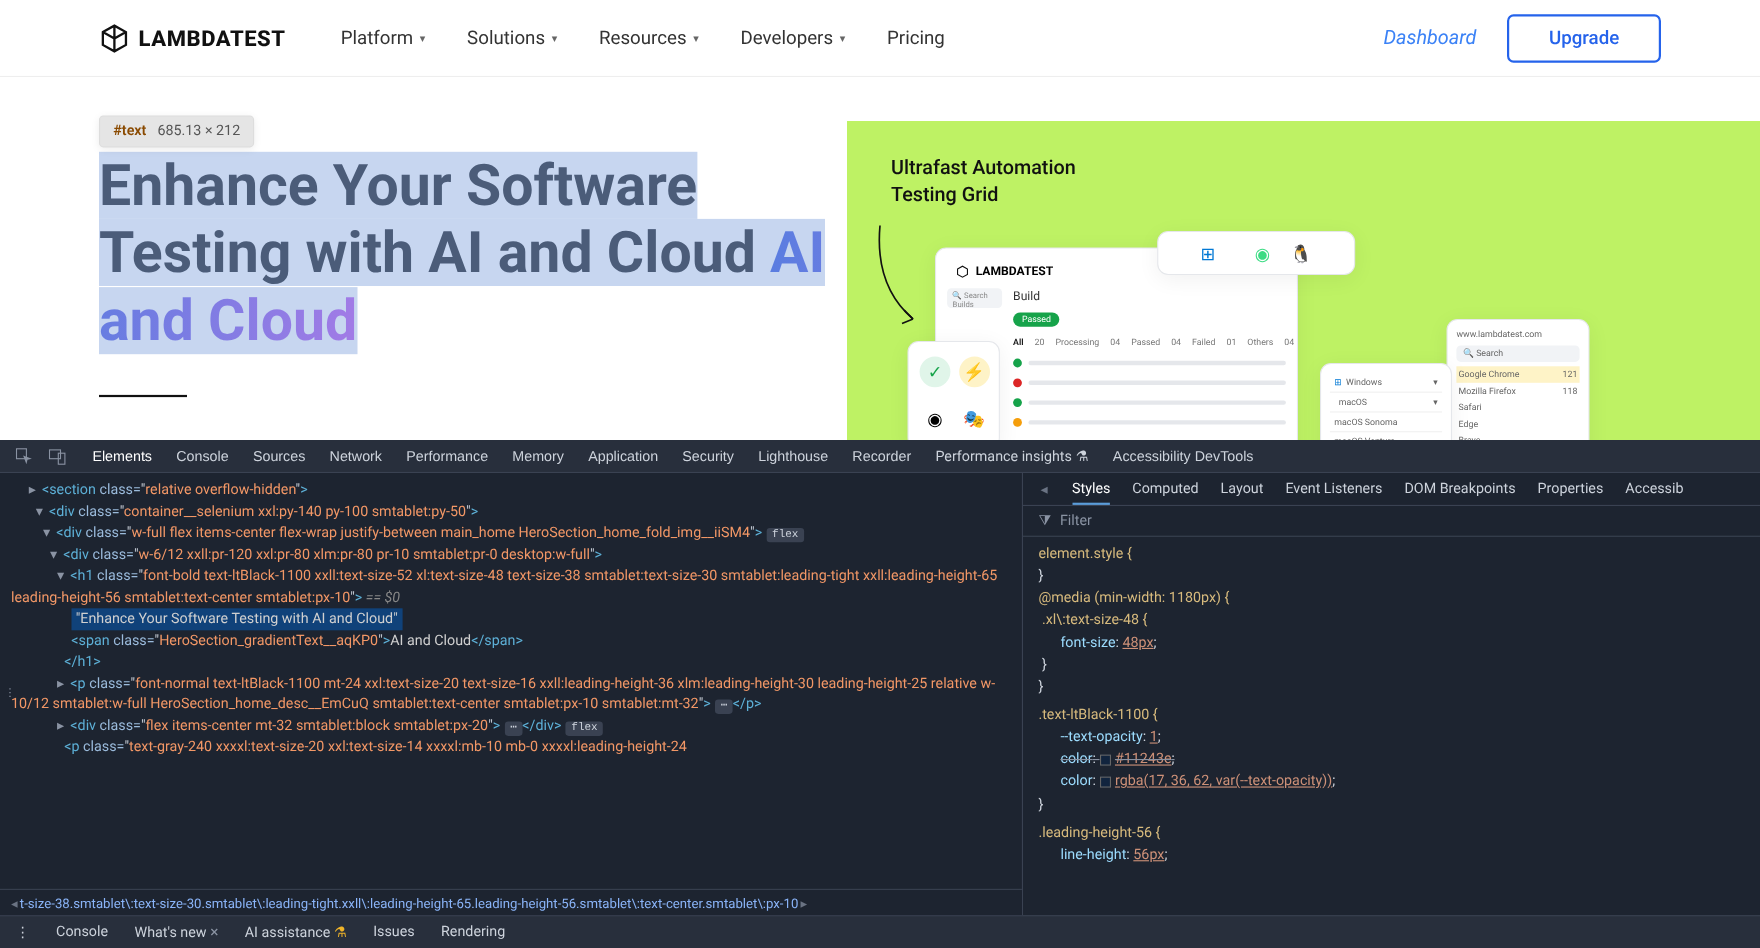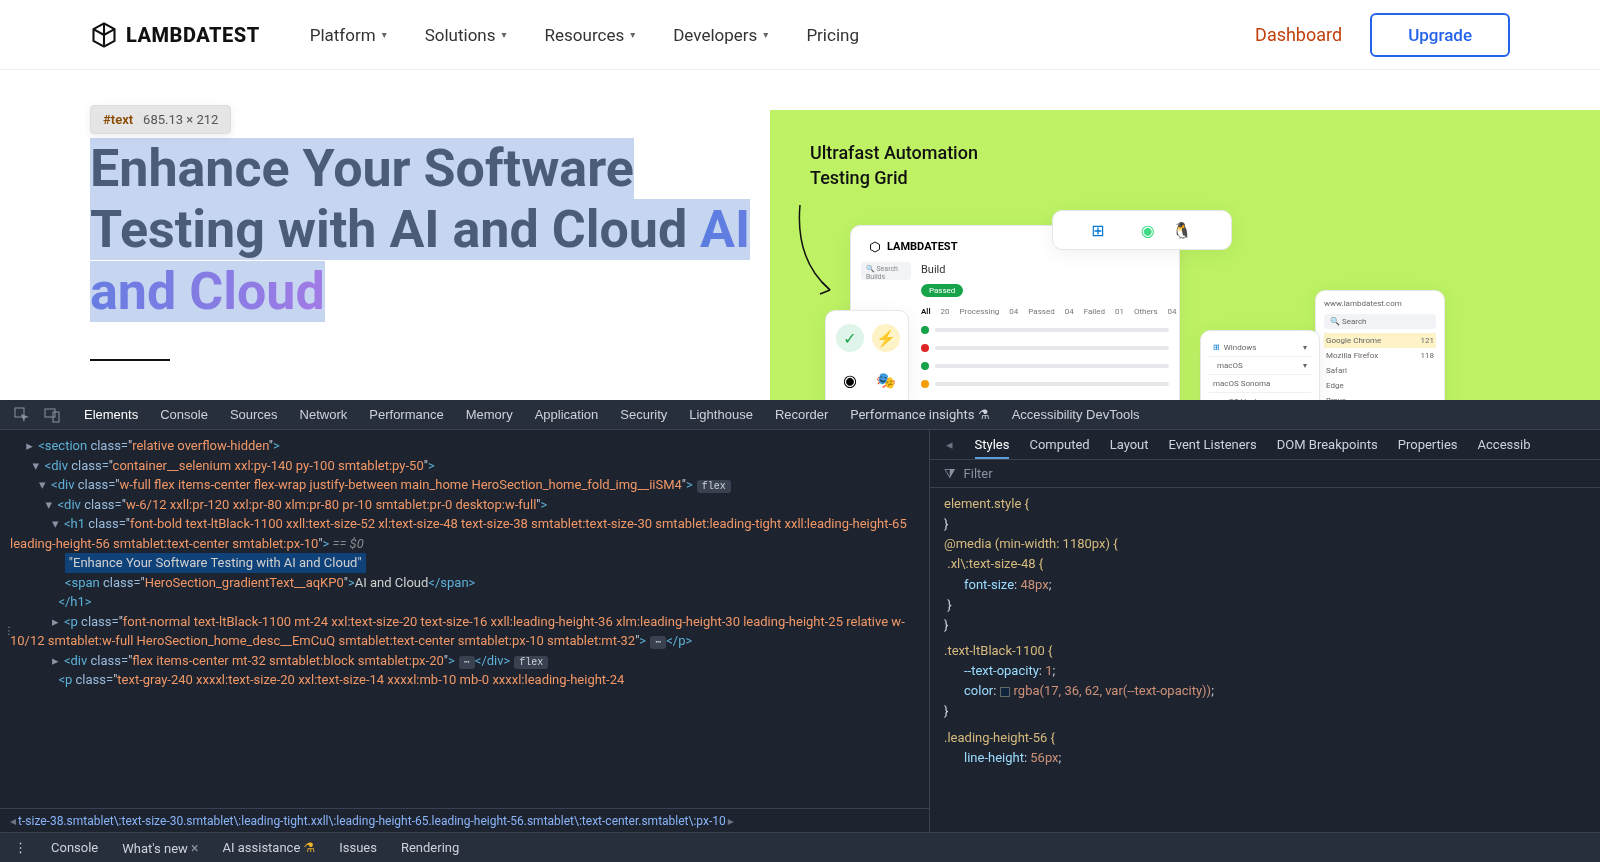--- a/index.html
+++ b/index.html
@@ -6,21 +6,21 @@
 body { width: 1600px; height: 862px; overflow: hidden; background: #fff; }
 
 
 .site-header { height: 70px; display: flex; align-items: center; padding: 0 90px; border-bottom: 1px solid #eee; }
 .logo { display: flex; align-items: center; gap: 8px; font-weight: 800; font-size: 20px; letter-spacing: 0.5px; color: #111; margin-right: 50px; }
 .logo svg { width: 28px; height: 28px; }
 .nav { display: flex; gap: 38px; }
 .nav-item { display: flex; align-items: center; gap: 6px; font-size: 17px; color: #333; cursor: pointer; }
 .chev { font-size: 10px; color: #666; }
 .header-right { margin-left: auto; display: flex; align-items: center; gap: 28px; }
-.dashboard-link { font-size: 18px; color: #c2410c; cursor: pointer; }
+.dashboard-link { font-size: 18px; color: #3b82f6; cursor: pointer; font-style: italic; }
 .upgrade-btn { border: 2px solid #2563eb; color: #2563eb; background: #fff; padding: 10px 36px; border-radius: 6px; font-size: 17px; font-weight: 500; cursor: pointer; }
 
 
 .hero { display: flex; padding: 40px 0 0 90px; height: 330px; position: relative; }
 .hero-left { width: 680px; position: relative; }
 .inspect-tooltip { position: absolute; top: -5px; left: 0; background: #e5e5e5; border: 1px solid #ddd; border-radius: 4px; padding: 6px 12px; font-size: 13px; box-shadow: 0 2px 8px rgba(0,0,0,0.08); display: flex; gap: 10px; z-index: 5; }
 .tooltip-label { color: #8a4a00; font-weight: 600; }
 .tooltip-dims { color: #555; }
 .hero-title { font-size: 52px; font-weight: 700; line-height: 1.18; color: #4b5c79; background: #c7d6f0; display: inline; position: relative; top: 28px; }
 .hero-gradient { background: linear-gradient(90deg, #5a7de0 0%, #a27be6 100%); -webkit-background-clip: text; background-clip: text; color: transparent; }
@@ -76,21 +76,21 @@
 .bc-chev { color: #6a7383; margin: 0 2px; }
 
 .dt-styles { flex: 1; display: flex; flex-direction: column; }
 .dt-styles-tabs { height: 30px; display: flex; align-items: center; gap: 20px; padding: 0 14px; border-bottom: 1px solid #3a4252; font-family: -apple-system, sans-serif; font-size: 13px; }
 .dt-styles-tab { cursor: pointer; color: #cdd3dc; }
 .dt-styles-tab.active { color: #fff; border-bottom: 2px solid #5b9dd9; padding-bottom: 5px; margin-bottom: -7px; }
 .dt-filter { height: 28px; display: flex; align-items: center; padding: 0 14px; border-bottom: 1px solid #3a4252; color: #8a93a3; font-family: -apple-system, sans-serif; font-size: 13px; gap: 8px; }
 .dt-css { flex: 1; padding: 6px 14px; font-size: 13px; line-height: 1.55; overflow: hidden; }
 .css-sel { color: #d7ba7d; }
 .css-prop { color: #9cdcfe; margin-left: 20px; }
-.css-val { color: #ce9178; }
+.css-val { color: #ce9178; text-decoration: underline; }
 .css-punct { color: #cdd3dc; }
 .css-strike { text-decoration: line-through; color: #8a93a3; }
 .css-swatch { display: inline-block; width: 10px; height: 10px; border: 1px solid #666; margin-right: 4px; vertical-align: middle; }
 
 .dt-drawer { height: 30px; background: #282f3c; border-top: 1px solid #3a4252; display: flex; align-items: center; gap: 24px; padding: 0 14px; font-family: -apple-system, sans-serif; font-size: 13px; color: #cdd3dc; }
 .drawer-close { color: #8a93a3; font-size: 14px; cursor: pointer; }
 .warn-icon { color: #f0b429; }
 
 .side-handle { position: absolute; left: 0; top: 180px; width: 8px; height: 40px; display: flex; align-items: center; justify-content: center; color: #8a93a3; font-size: 10px; cursor: pointer; }
 </style>
@@ -318,20 +318,21 @@
         <div><span class="css-sel">element.style {</span></div>
         <div><span class="css-punct">}</span></div>
         <div><span class="css-sel">@media (min-width: 1180px) {</span></div>
         <div>&nbsp;<span class="css-sel">.xl\:text-size-48 {</span></div>
         <div><span class="css-prop">font-size</span><span class="css-punct">: </span><span class="css-val">48px</span><span class="css-punct">;</span></div>
         <div>&nbsp;<span class="css-punct">}</span></div>
         <div><span class="css-punct">}</span></div>
         <div style="height:6px"></div>
         <div><span class="css-sel">.text-ltBlack-1100 {</span></div>
         <div><span class="css-prop">--text-opacity</span><span class="css-punct">: </span><span class="css-val">1</span><span class="css-punct">;</span></div>
+        <div class="css-strike"><span class="css-prop">color</span><span class="css-punct">: </span><span class="css-swatch" style="background:#11243e"></span><span class="css-val">#11243e</span><span class="css-punct">;</span></div>
         <div><span class="css-prop">color</span><span class="css-punct">: </span><span class="css-swatch" style="background:rgb(17,36,62)"></span><span class="css-val">rgba(17, 36, 62, var(--text-opacity))</span><span class="css-punct">;</span></div>
         <div><span class="css-punct">}</span></div>
         <div style="height:6px"></div>
         <div><span class="css-sel">.leading-height-56 {</span></div>
         <div><span class="css-prop">line-height</span><span class="css-punct">: </span><span class="css-val">56px</span><span class="css-punct">;</span></div>
       </div>
     </div>
   </div>
 
   <div class="dt-drawer">

